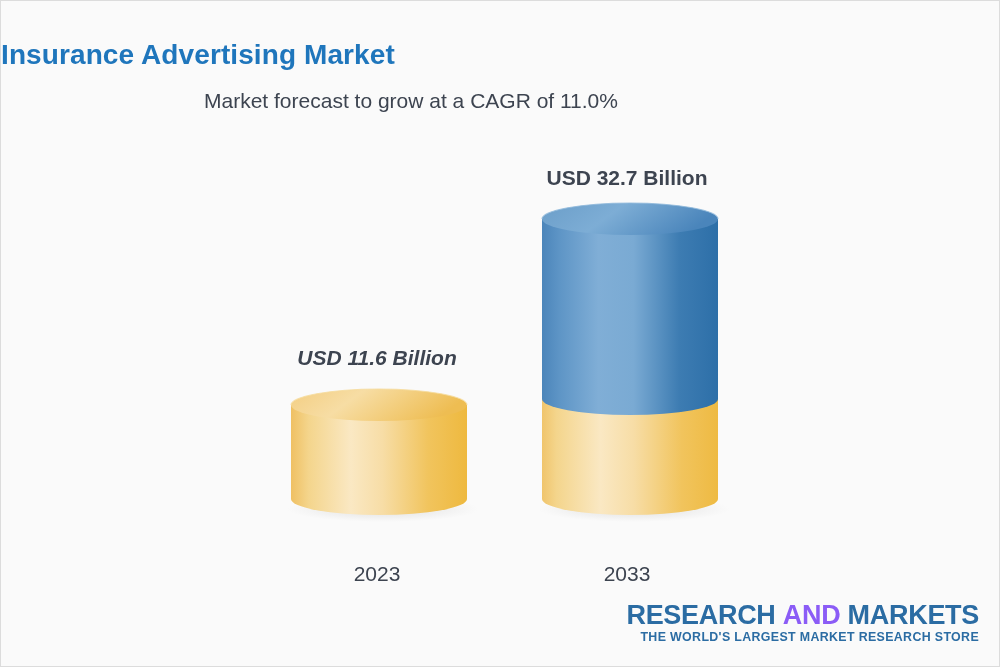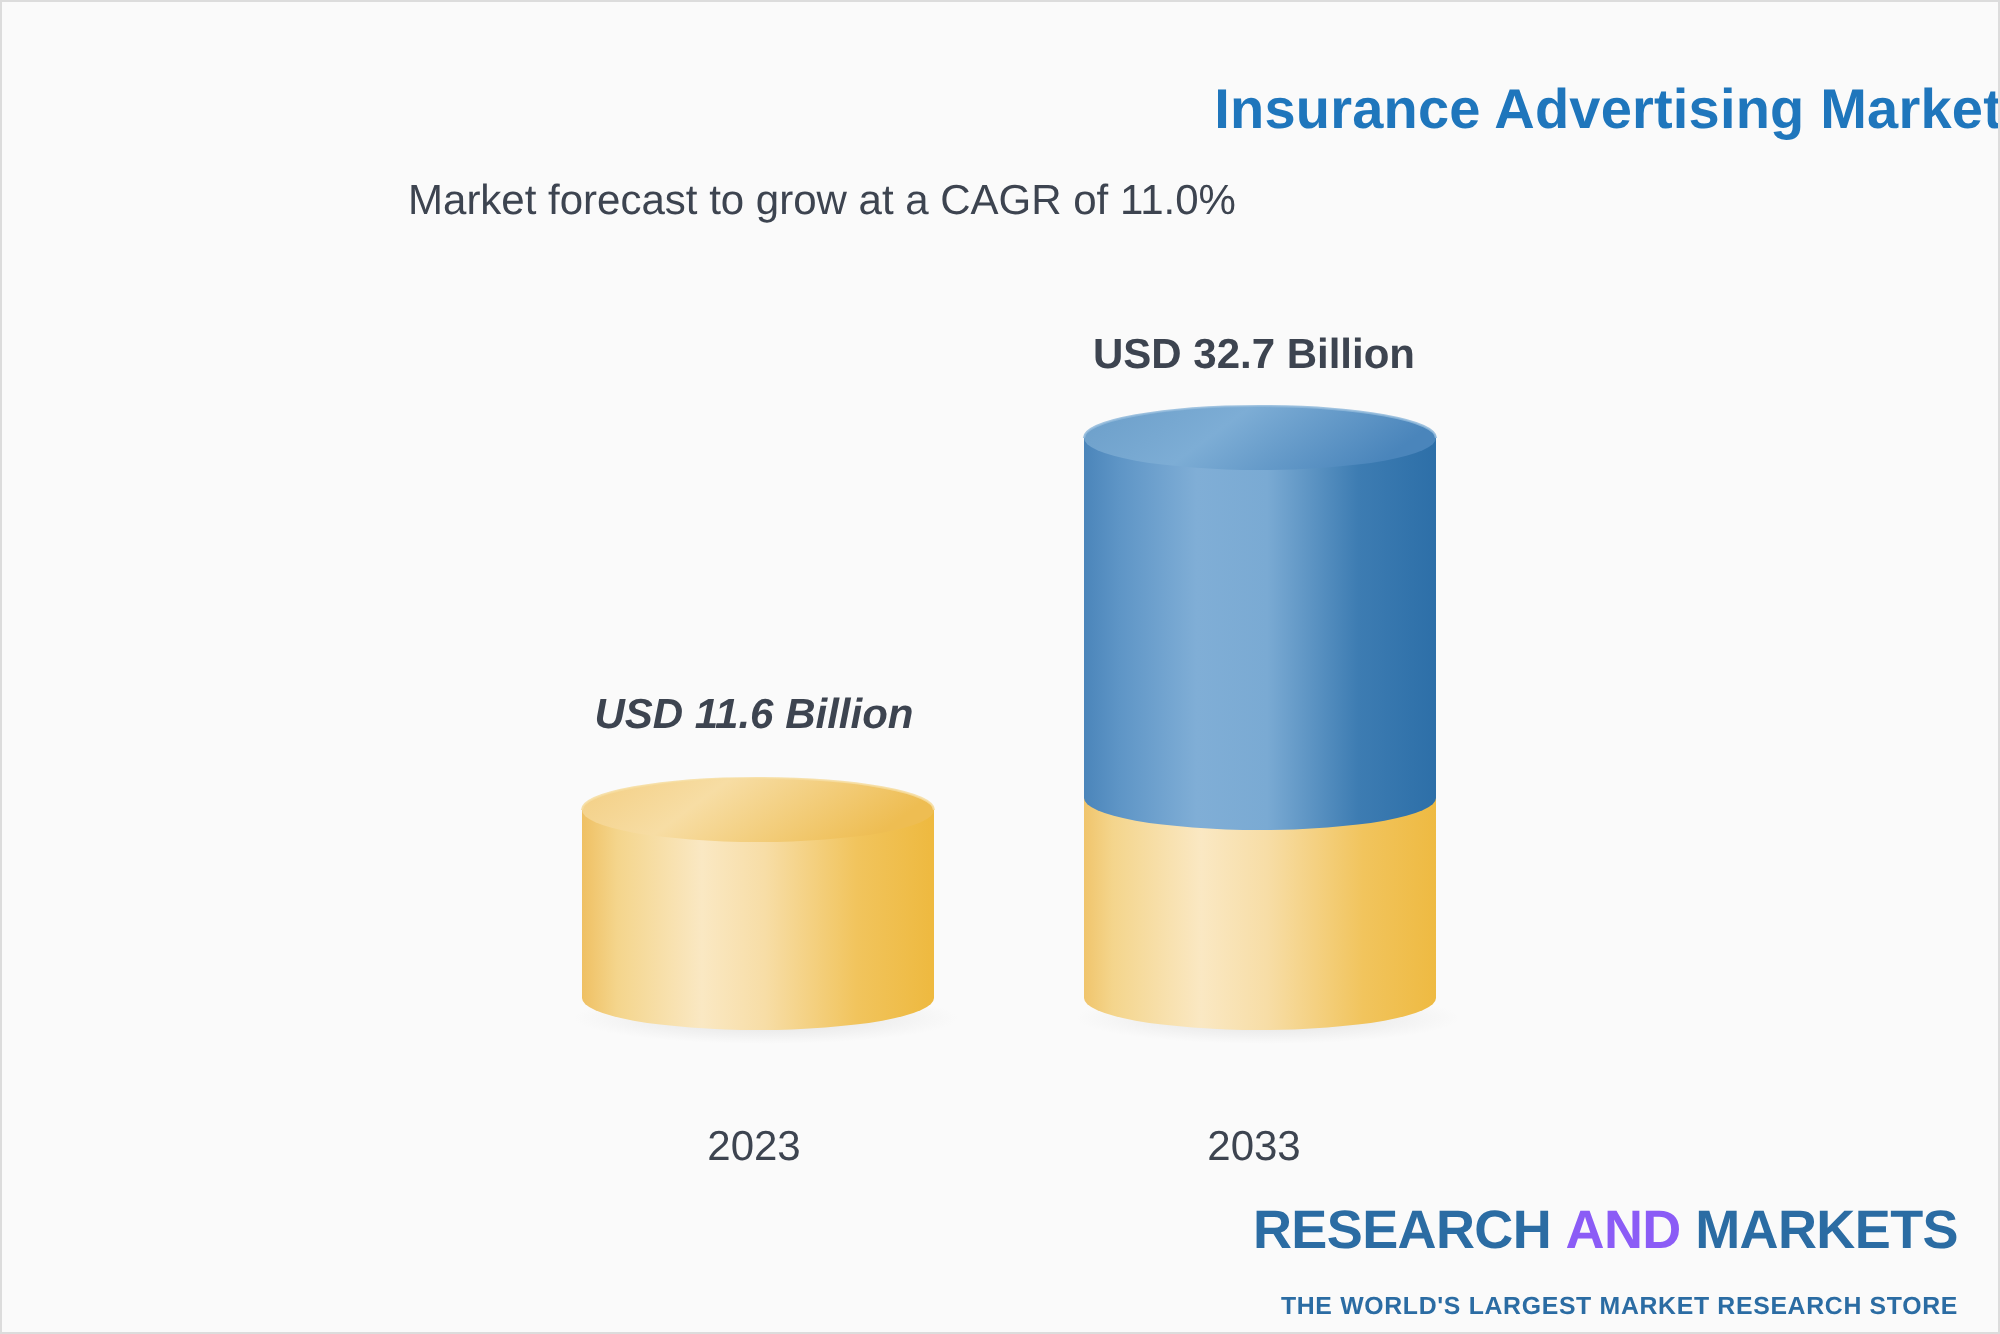--- a/index.html
+++ b/index.html
@@ -22,21 +22,21 @@
     border: 1px solid #dcdcdc;
     overflow: hidden;
   }
 
   
   #chart-title {
     position: absolute;
     left: 0;
     top: 38px;
     width: 1000px;
-    text-align: right;
+    text-align: left;
     font-size: 28px;
     font-weight: bold;
     color: #1f76bc;
     letter-spacing: 0.1px;
   }
   #chart-subtitle {
     position: absolute;
     left: 0;
     top: 88px;
     width: 820px;
@@ -101,21 +101,21 @@
     white-space: nowrap;
   }
   #logo-main .w1, #logo-main .w3 { color: #2b6ca3; }
   #logo-main .w2 { color: #8b5cf6; }
   #logo-tag {
     font-size: 12.4px;
     font-weight: bold;
     color: #2b6ca3;
     letter-spacing: 0.35px;
     white-space: nowrap;
-    margin-top: 17px;
+    margin-top: 1px;
   }
 </style>
 </head>
 <body>
 
 <div id="canvas">
 
   <div id="chart-title">Insurance Advertising Market</div>
   <div id="chart-subtitle">Market forecast to grow at a CAGR of 11.0%</div>
 

